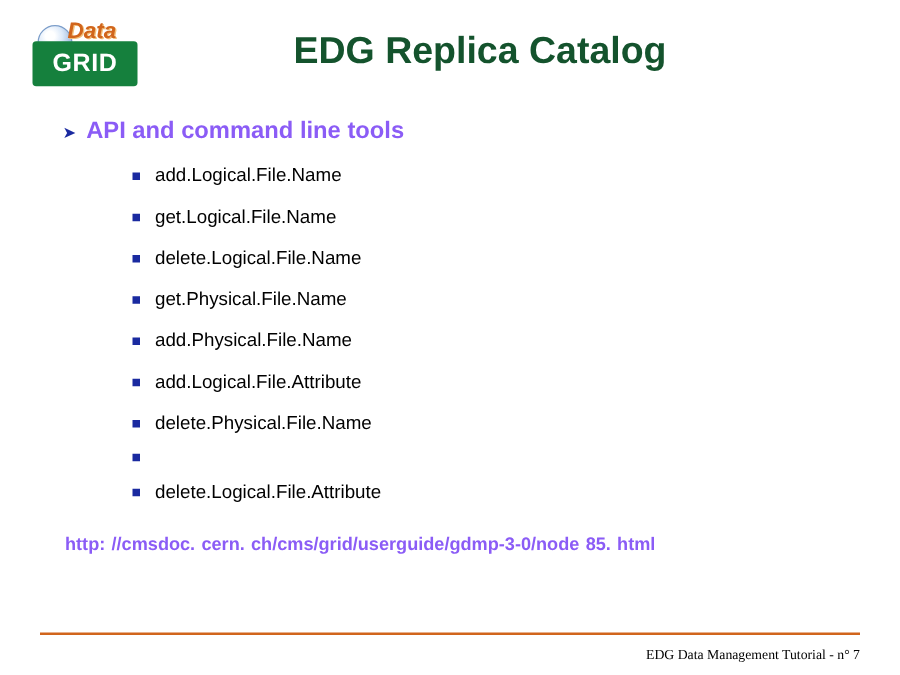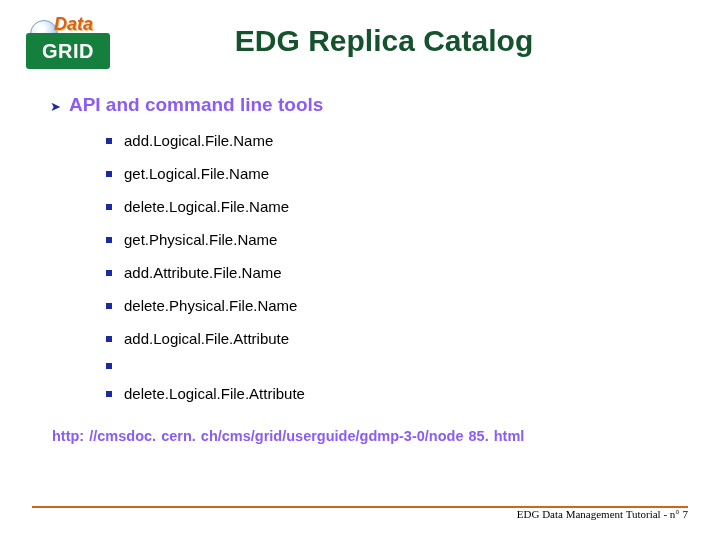--- a/index.html
+++ b/index.html
@@ -15,21 +15,21 @@
   .body { margin-top: 24px; margin-left: 18px; }
   .lvl1 { display: flex; align-items: baseline; margin-bottom: 14px; }
   .arrow { color: #1a2aa0; font-size: 13px; margin-right: 8px; line-height: 1; }
   .lvl1-text { font-family: "Comic Sans MS", cursive, sans-serif; font-weight: bold; font-size: 19px; color: #8b5cf6; }
   .lvl2-list { list-style: none; margin-left: 56px; margin-top: 4px; }
   .lvl2-item { display: flex; align-items: center; margin: 16px 0; }
   .sq { width: 6px; height: 6px; background: #1a2aa0; margin-right: 12px; flex: 0 0 auto; }
   .lvl2-text { font-family: Verdana, Geneva, sans-serif; font-size: 15px; color: #000; }
   .link-line { margin-top: 26px; margin-left: 2px; font-family: Verdana, Geneva, sans-serif; font-weight: bold; font-size: 14.5px; color: #8b5cf6; word-spacing: 1px; }
   .footer-rule { position: absolute; left: 32px; right: 32px; bottom: 32px; height: 0; border-top: 2px solid #d1651c; }
-  .footer-text { position: absolute; right: 32px; bottom: 20px; font-family: "Times New Roman", Times, serif; font-size: 11px; color: #000; }
+  .footer-text { position: absolute; right: 32px; bottom: 10px; font-family: "Times New Roman", Times, serif; font-size: 11px; color: #000; }
 </style>
 </head>
 <body>
 
 <div class="slide">
 
   <div class="header-row">
     <div class="logo">
       <div class="logo-globe"></div>
       <div class="logo-data">Data</div>
@@ -57,29 +57,29 @@
       <li class="lvl2-item">
           <span class="sq"></span>
           <span class="lvl2-text">delete.Logical.File.Name</span>
         </li>
       <li class="lvl2-item">
           <span class="sq"></span>
           <span class="lvl2-text">get.Physical.File.Name</span>
         </li>
       <li class="lvl2-item">
           <span class="sq"></span>
-          <span class="lvl2-text">add.Attribute.File.Name</span>
+          <span class="lvl2-text">add.Physical.File.Name</span>
+        </li>
+      <li class="lvl2-item">
+          <span class="sq"></span>
+          <span class="lvl2-text">add.Logical.File.Attribute</span>
         </li>
       <li class="lvl2-item">
           <span class="sq"></span>
           <span class="lvl2-text">delete.Physical.File.Name</span>
-        </li>
-      <li class="lvl2-item">
-          <span class="sq"></span>
-          <span class="lvl2-text">add.Logical.File.Attribute</span>
         </li>
       <li class="lvl2-item">
           <span class="sq"></span>
         </li>
       <li class="lvl2-item">
           <span class="sq"></span>
           <span class="lvl2-text">delete.Logical.File.Attribute</span>
         </li>
     </ul>
 

